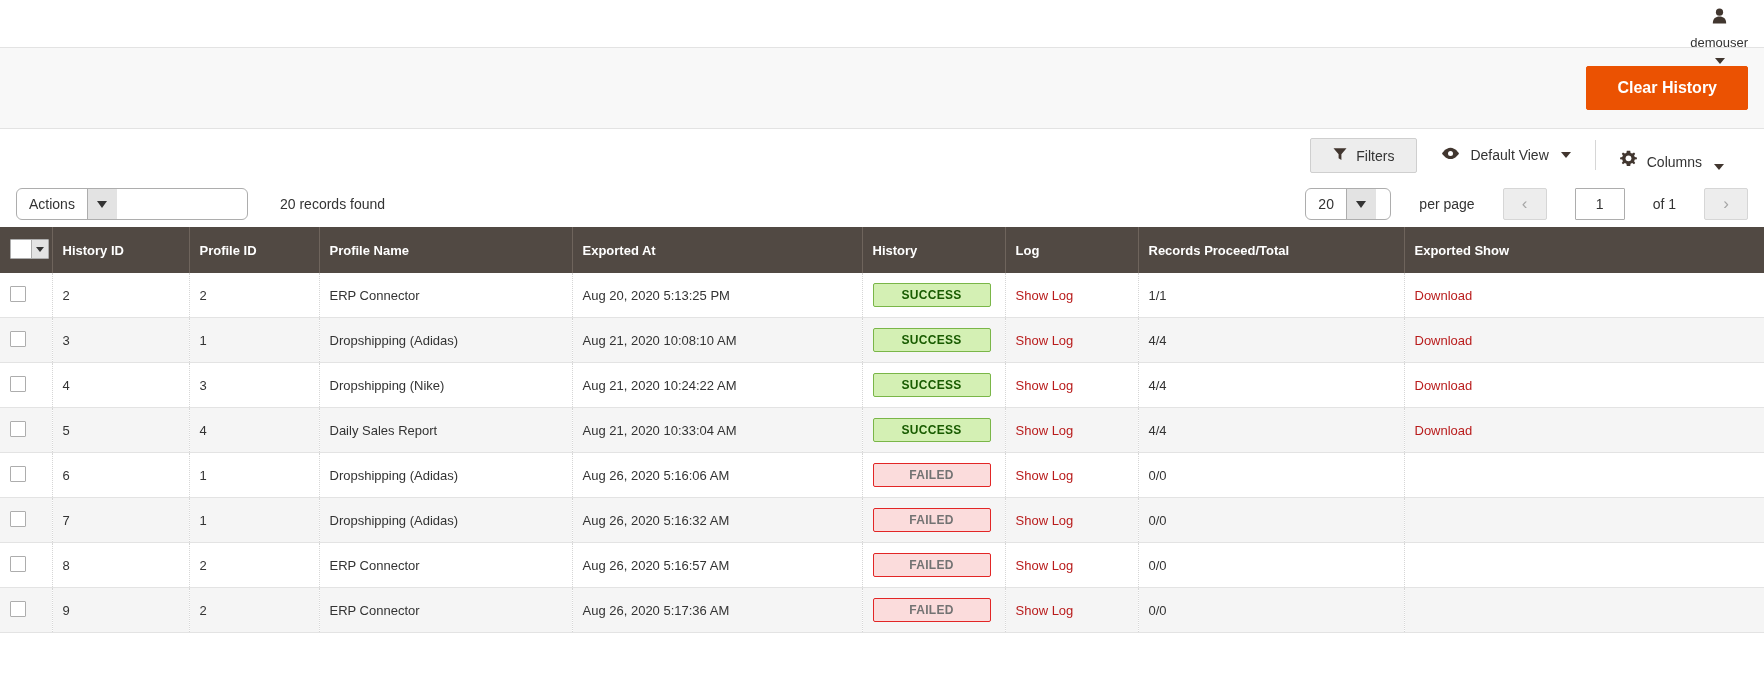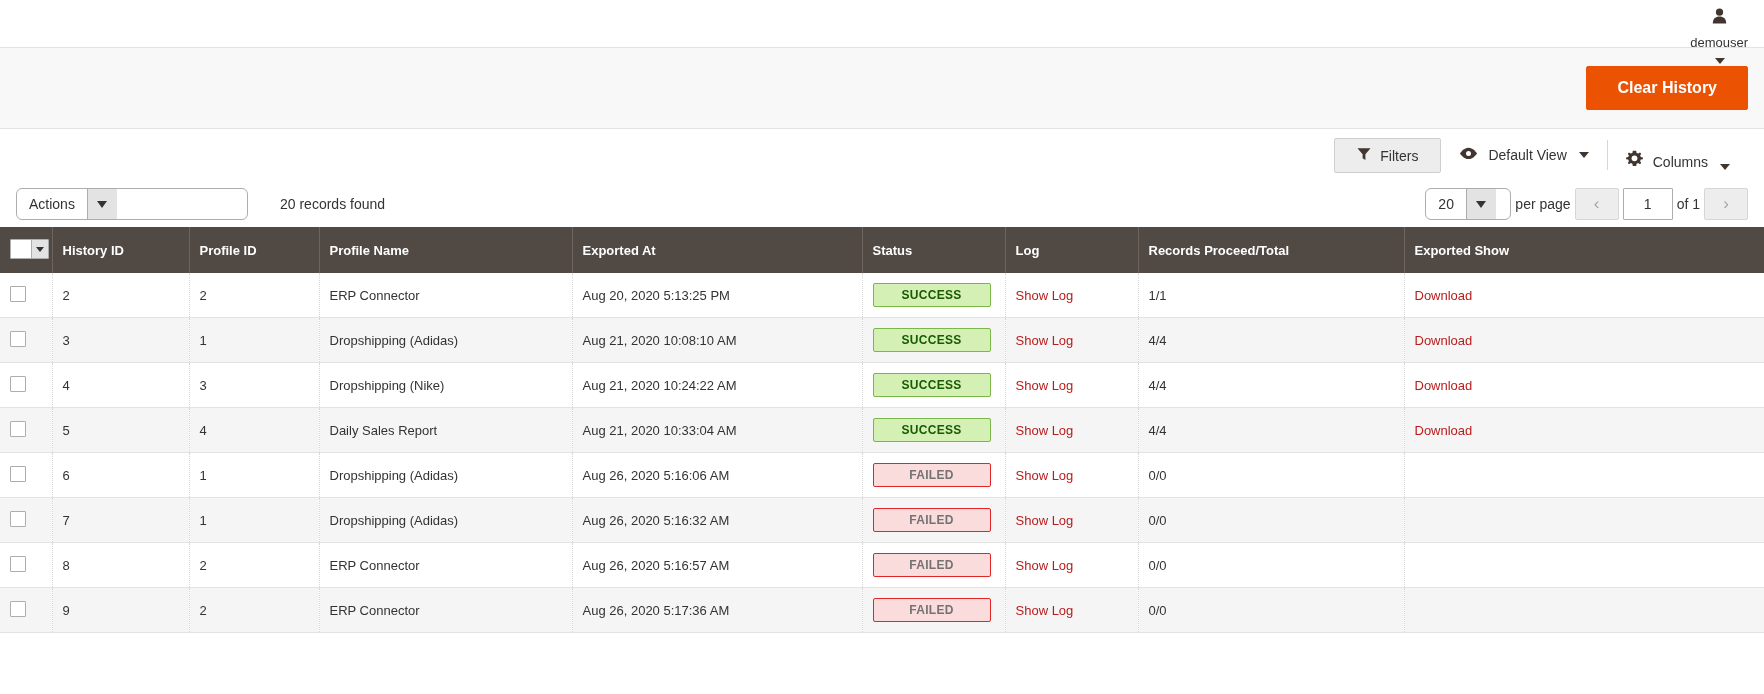--- a/index.html
+++ b/index.html
@@ -87,21 +87,21 @@
     border-radius: 2px;
     padding: 8px 22px;
     font-size: 14px;
     color: #333;
     cursor: pointer;
   }
   .tool-group {
     display: inline-flex;
     align-items: center;
     gap: 10px;
-    padding: 0 18px;
+    padding: 0 24px;
     font-size: 14px;
     color: #333;
     cursor: pointer;
     height: 30px;
   }
   .tool-group.divided { border-left: 1px solid #d6d6d6; align-items: flex-end; }
   .tool-label { color: #333; }
 
   
   .grid-controls {
@@ -143,21 +143,21 @@
   #actions-select { width: 232px; }
   .records-found {
     font-size: 14px;
     color: #333;
     margin-left: 32px;
   }
   .pager {
     margin-left: auto;
     display: flex;
     align-items: center;
-    gap: 4px;
+    gap: 28px;
   }
   #perpage-select { width: 86px; }
   .per-page-label { font-size: 14px; color: #333; }
   .pager-btn {
     width: 44px; height: 32px;
     background: #ededed;
     border: 1px solid #d6d6d6;
     border-radius: 2px;
     display: flex;
     align-items: center;
@@ -369,21 +369,21 @@
           <span class="th-check-box"></span>
           <span class="th-check-arrow">
               <span class="arrow-tri"></span>
             </span>
         </span>
       </th>
       <th class="col-history">History ID</th>
       <th class="col-profileid">Profile ID</th>
       <th class="col-profilename">Profile Name</th>
       <th class="col-exportedat">Exported At</th>
-      <th class="col-status">Status</th>
+      <th class="col-status">History</th>
       <th class="col-log">Log</th>
       <th class="col-records">Records Proceed/Total</th>
       <th class="col-file">Exported Show</th>
     </tr>
   </thead>
   <tbody id="grid-body">
       <tr>
         <td class="col-check"><span class="checkbox"></span></td>
         <td class="col-history">2</td>
         <td class="col-profileid">2</td>

